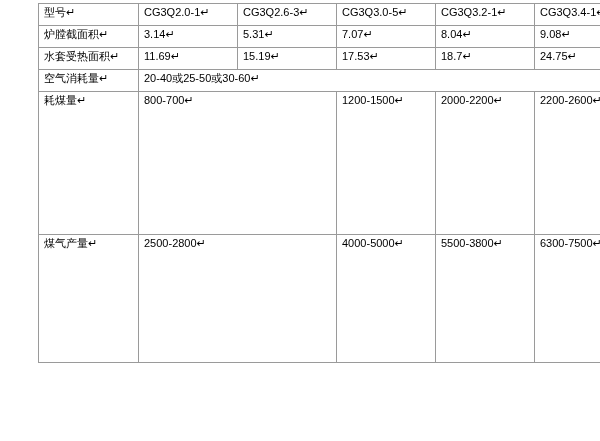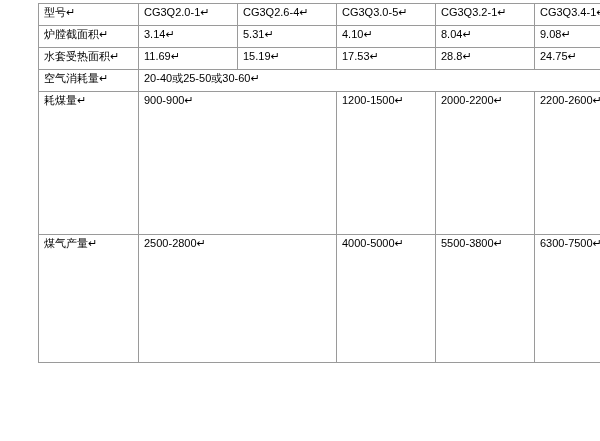--- a/index.html
+++ b/index.html
@@ -56,54 +56,54 @@
       <col class="col">
       <col class="col">
       <col class="col">
       <col class="col">
       <col class="col">
     </colgroup>
     <tbody>
       <tr>
         <td>型号↵</td>
         <td>CG3Q2.0-1↵</td>
-        <td>CG3Q2.6-4↵</td>
+        <td>CG3Q2.6-3↵</td>
         <td>CG3Q3.0-5↵</td>
         <td>CG3Q3.2-1↵</td>
         <td>CG3Q3.4-1↵</td>
       </tr>
 
 
       <tr>
         <td>炉膛截面积↵</td>
         <td>3.14↵</td>
         <td>5.31↵</td>
-        <td>4.10↵</td>
+        <td>7.07↵</td>
         <td>8.04↵</td>
         <td>9.08↵</td>
       </tr>
 
       <tr>
         <td>水套受热面积↵</td>
         <td>11.69↵</td>
         <td>15.19↵</td>
         <td>17.53↵</td>
-        <td>28.8↵</td>
+        <td>18.7↵</td>
         <td>24.75↵</td>
       </tr>
 
 
       <tr>
         <td>空气消耗量↵</td>
         <td colspan="5">20-40或25-50或30-60↵</td>
       </tr>
 
       <tr>
         <td>耗煤量↵</td>
-        <td colspan="2">900-900↵</td>
+        <td colspan="2">800-700↵</td>
         <td>1200-1500↵</td>
         <td>2000-2200↵</td>
         <td>2200-2600↵</td>
         <td>2500-2800↵</td>
       </tr>
 
 
 
       <tr>
         <td>煤气产量↵</td>

